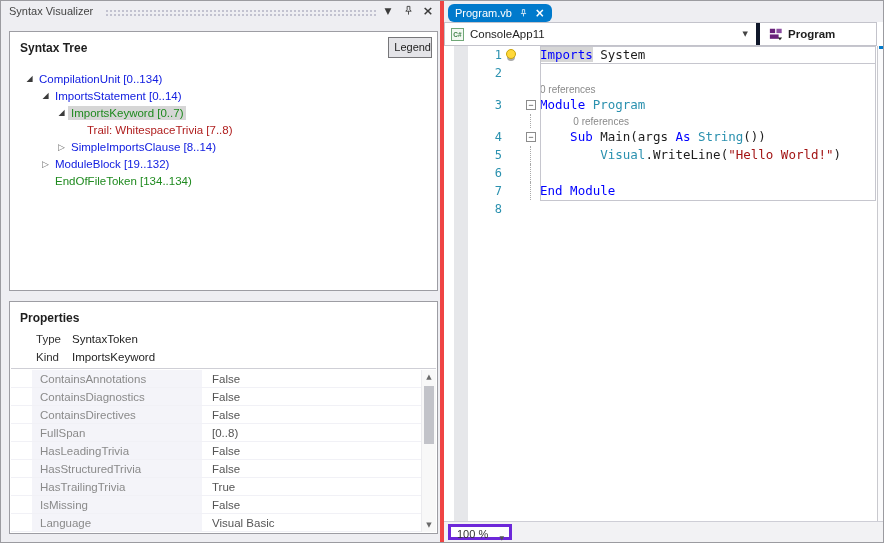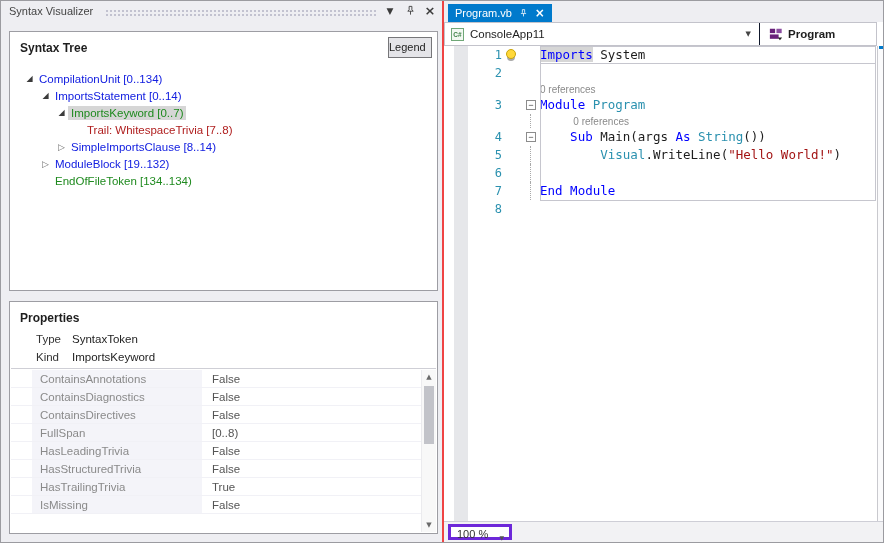--- a/index.html
+++ b/index.html
@@ -6,21 +6,21 @@
   html,body { background:#ffffff; }
   body { font-family:"Liberation Sans", sans-serif; }
 
   .window {
     position:relative; width:884px; height:543px;
     background:#EEEEF2; border:1px solid #9B9BA0; overflow:hidden;
   }
 
   
   .left-pane { position:absolute; left:0; top:0; width:443px; height:541px;
-    background:#EEEEF2; border-right:2px solid #ef4444; }
+    background:#EEEEF2; border-right:4px solid #ef4444; }
 
   .tw-titlebar { position:absolute; left:0; top:0; right:0; height:21px; }
   .tw-title { position:absolute; left:8px; top:4px; font-size:11px; color:#444444; }
   .tw-grip { position:absolute; left:104px; right:64px; top:8px; height:7px;
     background-image:radial-gradient(#C2C2D0 0.9px, transparent 1px);
     background-size:4px 4px; }
   .tw-btn { position:absolute; top:2px; width:16px; height:16px; text-align:center;
     color:#3B3B3B; font-size:9px; line-height:16px; cursor:default;
     font-family:"DejaVu Sans", sans-serif; }
   .tw-btn svg { width:11px; height:11px; margin-top:2px; }
@@ -28,21 +28,21 @@
 
   .panel { position:absolute; left:8px; width:429px; background:#FFFFFF;
     border:1px solid #9D9DA3; }
   .tree-panel { top:30px; height:260px; }
   .props-panel { top:300px; height:233px; }
 
   .panel-header-text { position:absolute; left:10px; top:9px;
     font-size:12px; font-weight:bold; color:#1E1E1E; }
   .legend-btn { position:absolute; right:5px; top:5px; width:44px; height:21px;
     background:#E4E4E8; border:1px solid #767679; font-size:11px; color:#1E1E1E;
-    text-align:left; line-height:19px; }
+    text-align:right; line-height:19px; }
 
   .tree-body { position:absolute; left:1px; right:1px; top:38px; bottom:1px; overflow:hidden; }
   .tree-row { height:17px; display:flex; align-items:center; font-size:11.5px; white-space:nowrap; }
   .tw-glyph { width:13px; flex:0 0 13px; text-align:center;
     font-family:"DejaVu Sans", sans-serif; font-size:8px; color:#3B3B3B; }
   .tw-glyph.collapsed { color:#6E6E6E; font-size:9px; }
   .tw-label { padding:1px 3px; }
   .tw-label.node   { color:var(--tree-node); }
   .tw-label.token  { color:var(--tree-token); }
   .tw-label.trivia { color:var(--tree-trivia); }
@@ -66,28 +66,28 @@
     font-family:"DejaVu Sans", sans-serif; font-size:7px; color:#6A6A6A; height:14px; line-height:14px; }
   .scroll-arrow.up { top:0; }
   .scroll-arrow.down { bottom:0; }
   .scroll-thumb { position:absolute; left:2px; right:2px; top:16px; height:58px; background:#C2C3C9; }
 
   
   .right-pane { position:absolute; left:443px; top:0; width:440px; height:541px; background:#FFFFFF; }
 
   .tabstrip { position:absolute; left:0; top:0; right:0; height:21px; background:#EEEEF2; }
   .tab { position:absolute; left:4px; top:3px; height:18px; background:var(--accent);
-    color:#FFFFFF; display:flex; align-items:center; padding:0 7px; gap:7px; }
+    color:#FFFFFF; display:flex; align-items:center; padding:0 7px; gap:7px;border-radius:6px; }
   .tab-label { font-size:11px; }
   .tab .pin-icon svg { width:9px; height:10px; display:block; }
   .tab-close { font-size:12px; font-weight:bold; line-height:10px; font-family:"DejaVu Sans", sans-serif; }
 
   .navbar { position:absolute; left:0; top:21px; right:7px; height:24px; background:#FFFFFF;
     border:1px solid #C3C3CB; display:flex; }
-  .nav-combo { position:relative; width:315px; border-right:1px solid #0f172a;
+  .nav-combo { position:relative; width:315px; border-right:4px solid #0f172a;
     display:flex; align-items:center; }
   .proj-icon { width:13px; height:13px; margin-left:6px; border:1px solid #6FA777;
     background:#F2F8F2; color:#3E8048; font-size:6.5px; font-weight:bold;
     text-align:center; line-height:11px; }
   .nav-combo-label { margin-left:6px; font-size:11.5px; color:#1E1E1E; }
   .nav-combo-arrow { position:absolute; right:8px; top:7px; font-size:7px; color:#444;
     font-family:"DejaVu Sans", sans-serif; }
   .nav-member { display:flex; align-items:center; }
   .member-icon { margin-left:9px; width:14px; height:14px; position:relative; }
   .member-icon svg { width:14px; height:14px; display:block; }
@@ -230,20 +230,24 @@
             <span class="prop-value">False</span>
           </div>
           <div class="prop-row">
             <span class="prop-name">HasTrailingTrivia</span>
             <span class="prop-value">True</span>
           </div>
           <div class="prop-row">
             <span class="prop-name">IsMissing</span>
             <span class="prop-value">False</span>
           </div>
+          <div class="prop-row">
+            <span class="prop-name">Language</span>
+            <span class="prop-value">Visual Basic</span>
+          </div>
         </div>
       <div class="props-scroll">
         <span class="scroll-arrow up">▲</span>
         <div class="scroll-thumb"></div>
         <span class="scroll-arrow down">▼</span>
       </div>
     </div>
   </div>
 
   <div class="right-pane">

